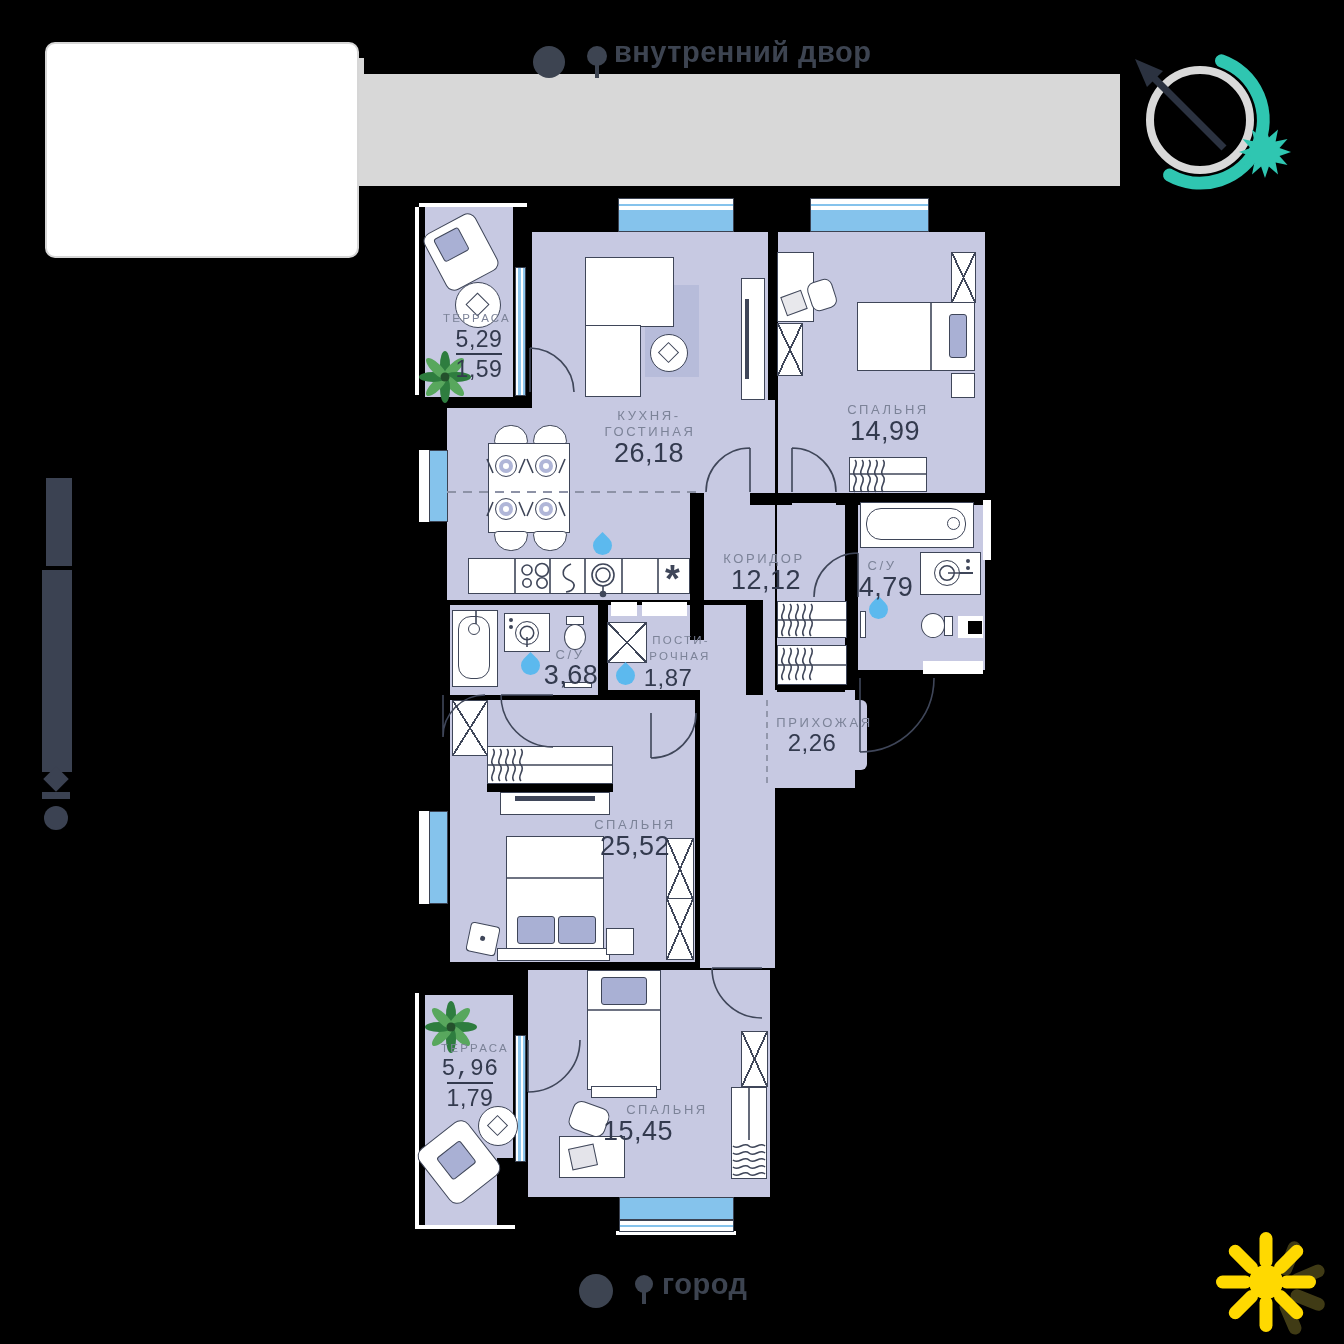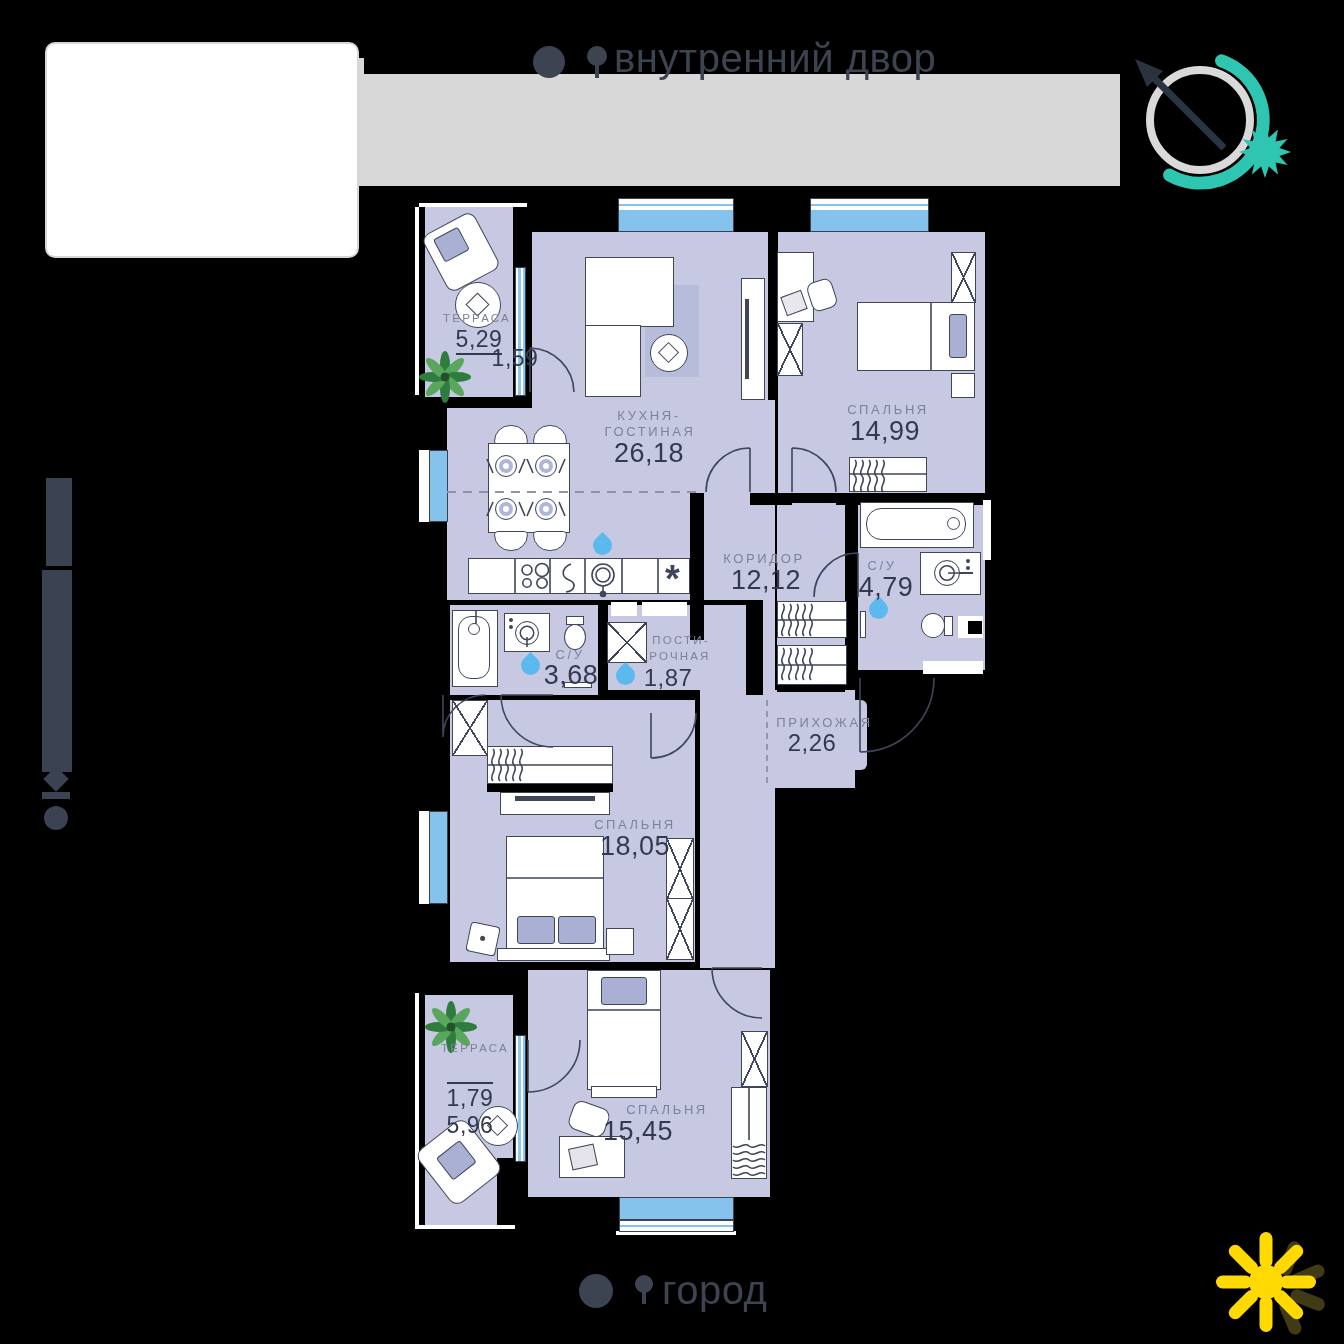--- a/index.html
+++ b/index.html
@@ -27,21 +27,21 @@
   .win-b{position:absolute;background:#85c3ec;border:1px solid #3b4252;box-sizing:border-box;}
   .door-glass{position:absolute;background:repeating-linear-gradient(90deg,#fff 0 2.5px,#8ec7ee 2.5px 5px);
               border:1px solid #3b4252;box-sizing:border-box;}
   .ctab{position:absolute;background:#fff;border:1.8px solid #3f4659;border-radius:50%;box-sizing:border-box;}
   .dia{position:absolute;border:1.6px solid #3f4659;transform:rotate(45deg);background:#fff;box-sizing:border-box;}
   .plate{position:absolute;width:22px;height:22px;border-radius:50%;background:#fff;border:1.6px solid #3f4659;
          box-shadow:inset 0 0 0 3px #fff,inset 0 0 0 7px #b0b6d8;box-sizing:border-box;}
   .dch{position:absolute;background:#fff;border:1.6px solid #3f4659;box-sizing:border-box;}
   .rug{position:absolute;background:#b7bcda;}
   .frag{position:absolute;background:#3b4252;}
-  .txt-big{position:absolute;color:#3d4451;font-size:40px;font-weight:normal;letter-spacing:.5px;white-space:nowrap;}
+  .txt-big{position:absolute;color:#3d4451;font-size:29px;font-weight:bold;letter-spacing:.5px;white-space:nowrap;}
   .divl{position:absolute;height:2px;background:#333a4e;}
   svg{position:absolute;overflow:visible;}
 </style>
 </head>
 <body>
 
 <div id="stage">
 
   <div class="abs" style="left:356px;top:58px;width:8px;height:128px;background:#d8d8d8;"></div>
   <div class="abs" style="left:362px;top:74px;width:758px;height:112px;background:#d8d8d8;"></div>
@@ -331,21 +331,21 @@
     </g>
     <g stroke="#8d92a6" stroke-width="1.8" fill="none">
       <path d="M447,492 L700,492" stroke-dasharray="9 7"></path>
       <path d="M767,700 L767,783" stroke-dasharray="6 5"></path>
     </g>
   </svg>
 
   <div class="nm sm" style="left:477px;top:312px;">ТЕРРАСА</div>
   <div class="ar sm" style="left:479px;top:326px;">5,29</div>
   <div class="divl" style="left:456px;top:353px;width:46px;"></div>
-  <div class="ar sm" style="left:479px;top:345px;margin-left:36px;">1,59</div>
+  <div class="ar sm" style="left:479px;top:356px;">1,59</div>
 
   <div class="nm" style="left:649px;top:408px;">КУХНЯ-</div>
   <div class="nm" style="left:650px;top:424px;">ГОСТИНАЯ</div>
   <div class="ar" style="left:649px;top:438px;">26,18</div>
 
   <div class="nm" style="left:888px;top:402px;">СПАЛЬНЯ</div>
   <div class="ar" style="left:885px;top:416px;">14,99</div>
 
   <div class="nm" style="left:764px;top:551px;">КОРИДОР</div>
   <div class="ar" style="left:766px;top:565px;">12,12</div>
@@ -357,24 +357,24 @@
   <div class="ar" style="left:571px;top:660px;">3,68</div>
 
   <div class="nm sm" style="left:681px;top:634px;">ПОСТИ-</div>
   <div class="nm sm" style="left:680px;top:650px;">РОЧНАЯ</div>
   <div class="ar xs" style="left:668px;top:664px;">1,87</div>
 
   <div class="nm" style="left:813px;top:715px;padding-left:23px;">ПРИХОЖАЯ</div>
   <div class="ar xs" style="left:812px;top:729px;">2,26</div>
 
   <div class="nm" style="left:635px;top:817px;">СПАЛЬНЯ</div>
-  <div class="ar" style="left:635px;top:831px;">18,05</div>
+  <div class="ar" style="left:635px;top:831px;">25,52</div>
 
   <div class="nm sm" style="left:475px;top:1042px;">ТЕРРАСА</div>
-  <div class="ar sm" style="left:470px;top:1112px;">5,96</div>
+  <div class="ar sm" style="left:470px;top:1056px;font-family:Liberation Mono, monospace;">5,96</div>
   <div class="divl" style="left:447px;top:1082px;width:46px;"></div>
   <div class="ar sm" style="left:470px;top:1085px;">1,79</div>
 
   <div class="nm" style="left:667px;top:1102px;">СПАЛЬНЯ</div>
   <div class="ar" style="left:638px;top:1116px;">15,45</div>
 
   <svg style="left:556px;top:1270px;" width="120" height="44">
     <circle cx="40" cy="21" r="17" fill="#3d4451"></circle>
     <circle cx="88" cy="14" r="9" fill="#3d4451"></circle>
     <rect x="86" y="21" width="4" height="13" fill="#3d4451"></rect>

